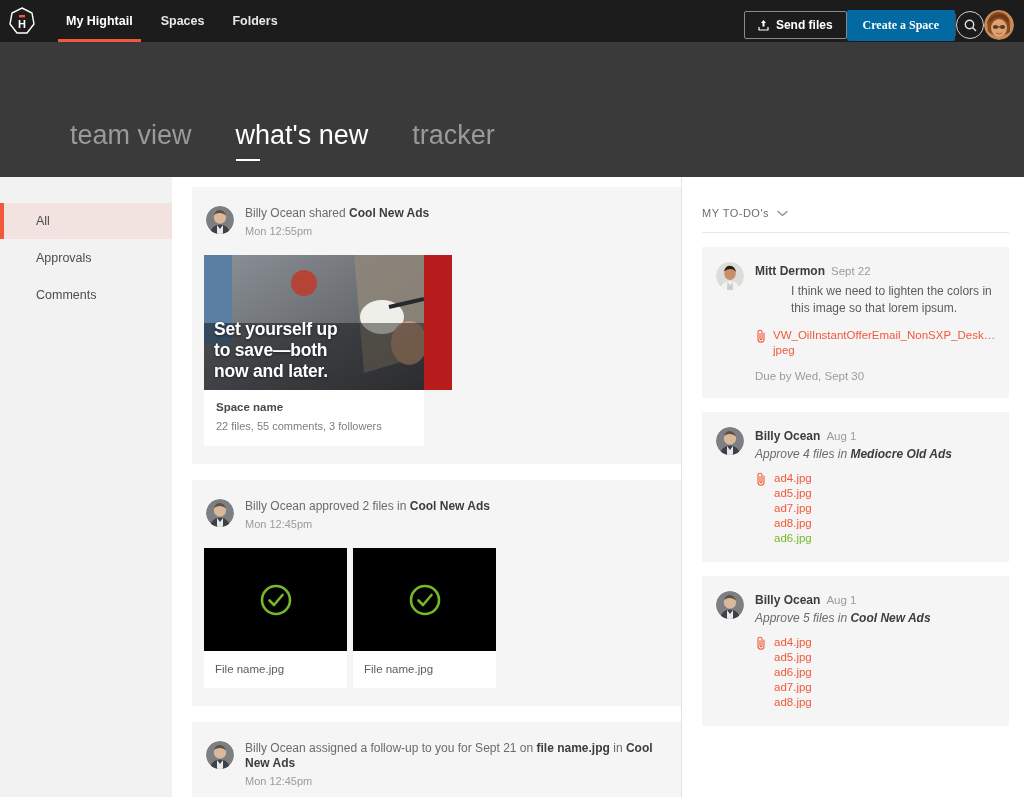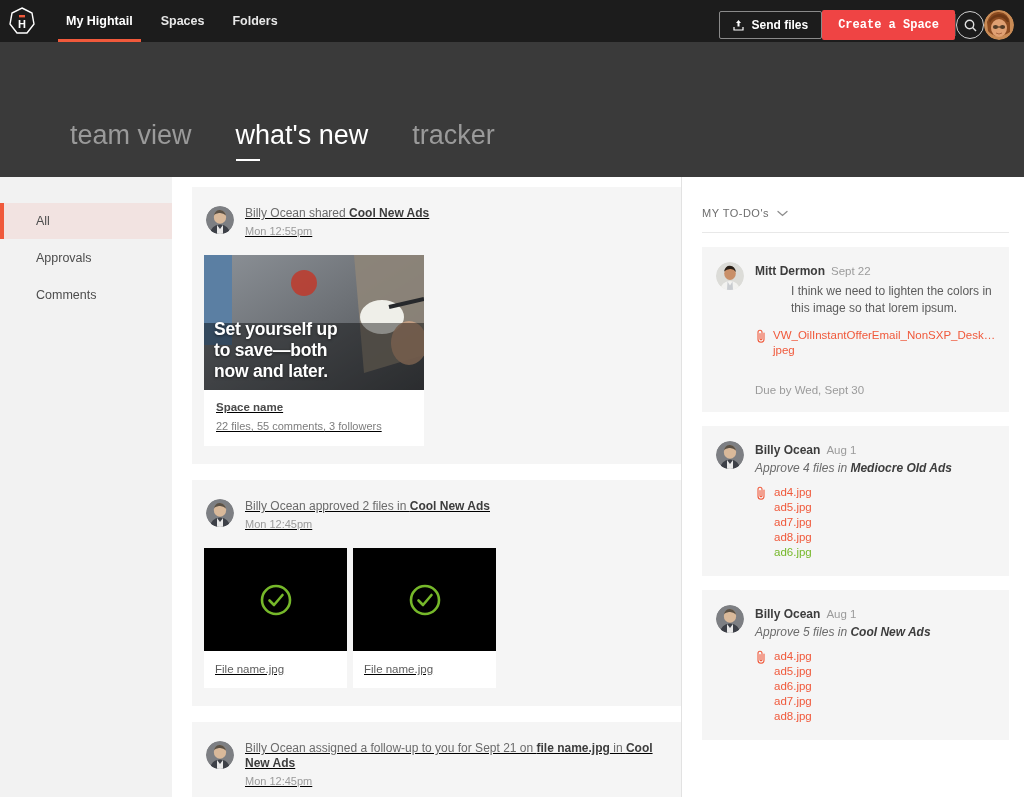--- a/index.html
+++ b/index.html
@@ -36,23 +36,23 @@
     position: absolute; right: 10px; top: 0; height: 50px;
     display: flex; align-items: center;  padding-left: 32px;
   }
   .btn-send {
     border: 1px solid #8a8a8a; color: #ffffff; background: transparent;
     font-size: 12px; font-weight: bold; border-radius: 2px;
     padding: 6px 13px; display: flex; align-items: center; gap: 7px;
     cursor: pointer; font-family: inherit;
   }
   .btn-create {
-    background: #ef4444; color: #fff; border: none; border-radius: 2px;
+    background: #0369a1; color: #fff; border: none; border-radius: 2px;
     font-size: 12px; font-weight: bold; padding: 8px 16px;
-    cursor: pointer; font-family: Liberation Mono, monospace;
+    cursor: pointer; font-family: Liberation Serif, serif;
   }
   .nav-divider { width: 1px; height: 22px; background: #4a4a4a; }
   .search-circle {
     width: 28px; height: 28px; border-radius: 50%;
     border: 1.5px solid #d0d0d0; display: flex;
     align-items: center; justify-content: center; cursor: pointer;
   }
   .avatar-nav {
     width: 30px; height: 30px; border-radius: 50%;
     overflow: hidden; cursor: pointer; flex: none;
@@ -89,38 +89,38 @@
     content: ""; position: absolute; left: 0; top: 0; bottom: 0;
     width: 4px; background: #f0593b;
   }
 
   
   .feed {
     width: 509px; flex: none; background: #ffffff;
     padding: 10px 0 0 20px; position: relative;
   }
   .card {
-    background: #f5f5f5; margin-bottom: 16px; padding: 18px 0 18px 0; text-decoration: underline;
+    background: #f5f5f5; margin-bottom: 16px; padding: 18px 0 18px 0;
   }
   .card-head { display: flex; gap: 11px; padding: 0 14px 0 14px; }
   .avatar-sm {
     width: 28px; height: 28px; border-radius: 50%;
     overflow: hidden; flex: none; margin-top: 1px;
   }
   .card-txt { padding-top: 1px; }
   .card-line { font-size: 12px; color: #6b6b6b; line-height: 15px; }
   .card-line b { color: #3d3d3d; font-weight: bold; }
   .card-time { font-size: 11px; color: #9b9b9b; margin-top: 4px; }
 
   .tile {
     background: #ffffff; margin: 18px 0 0 12px; width: 220px;
   }
   .tile-img {
-    width: 220px; height: 135px; position: relative; overflow: hidden;
-    background: #4c1d95;
+    width: 248px; height: 135px; position: relative; overflow: hidden;
+    background: #b91c1c;
   }
   .tile-img .overlay-txt {
     position: absolute; left: 10px; bottom: 8px; right: 6px;
     color: #fff; font-size: 17.5px; font-weight: bold;
     line-height: 21px; letter-spacing: -0.2px;
     text-shadow: 0 1px 3px rgba(0,0,0,.55);
   }
   .tile-cap { padding: 11px 12px 14px 12px; }
   .tile-cap .t1 { font-size: 11.5px; color: #4a4a4a; font-weight: bold; }
   .tile-cap .t2 { font-size: 11px; color: #7d7d7d; margin-top: 7px; }
@@ -158,21 +158,21 @@
   .todo-sub { font-size: 12px; color: #6b6b6b; font-style: italic; margin-top: 3px; }
   .todo-sub b { color: #3d3d3d; font-weight: bold; font-style: italic; }
   .file-row {
     display: flex; align-items: flex-start; gap: 6px; margin-top: 11px;
   }
   .clip { flex: none; margin-top: 1px; }
   .file-link { font-size: 11.5px; color: #f0593b; line-height: 15px; cursor: pointer; }
   .file-list { margin-top: 10px; padding-left: 0; }
   .file-list .file-line { font-size: 11.5px; line-height: 15px; cursor: pointer; }
   .file-first { display: flex; align-items: center; gap: 7px; }
-  .due { font-size: 11.5px; color: #9b9b9b; margin-top: 26px; }
+  .due { font-size: 11.5px; color: #9b9b9b; margin-top: 12px; }
 </style>
 </head>
 <body>
 
 <div class="topnav">
   <div class="logo">
     <svg width="28" height="30" viewBox="0 0 28 30">
       <polygon points="14,2 24,7 26,18 19,27 9,27 2,18 4,7" fill="none" stroke="#ffffff" stroke-width="1.4"></polygon>
       <rect x="11" y="9" width="6" height="2.4" fill="#f0593b"></rect>
       <text x="14" y="21.5" font-family="Liberation Sans, sans-serif" font-size="11" font-weight="bold" fill="#ffffff" text-anchor="middle">H</text>

